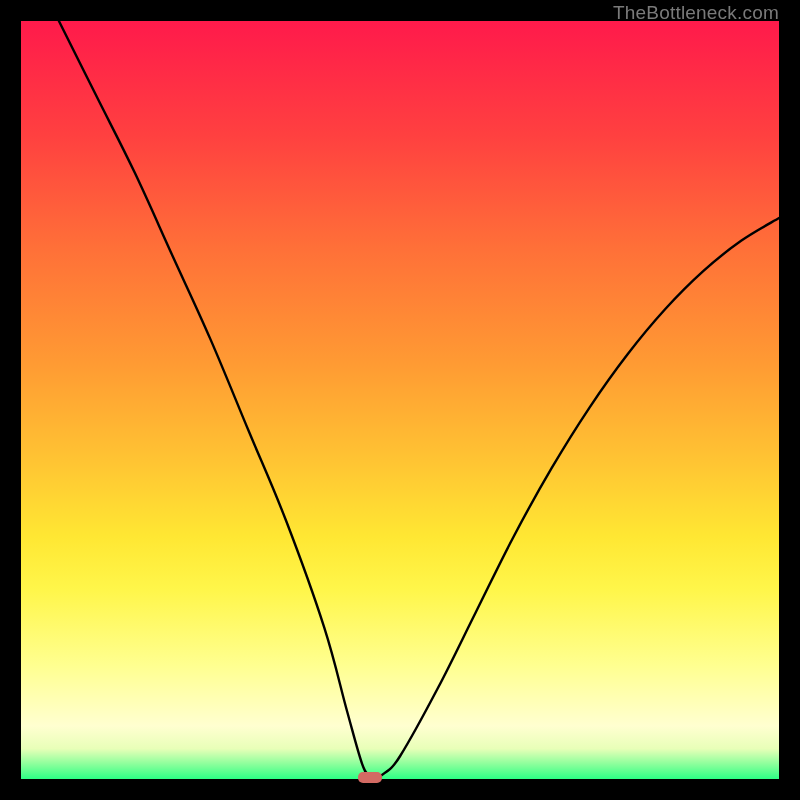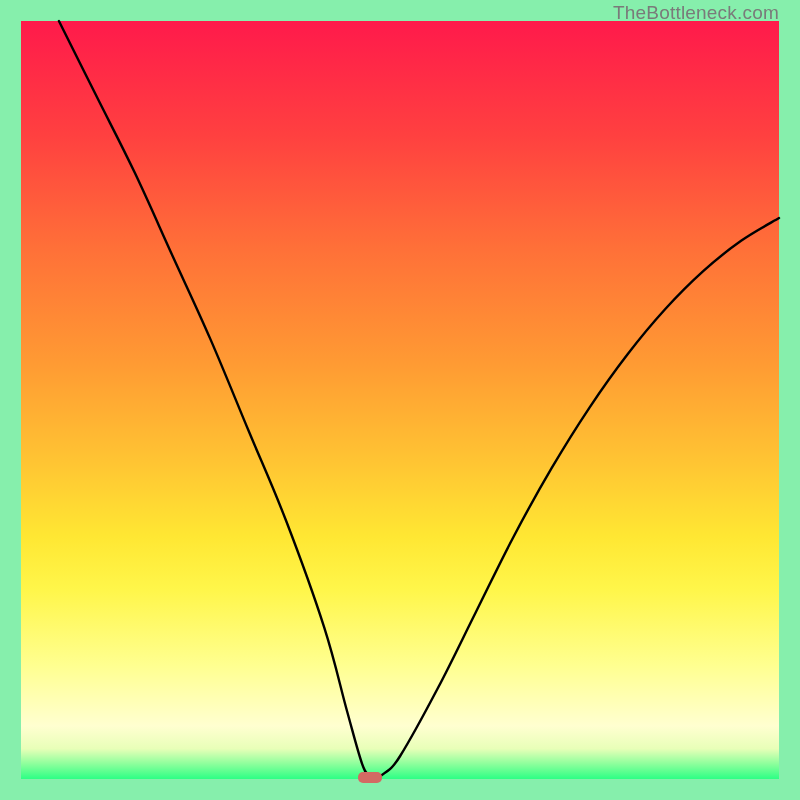--- a/index.html
+++ b/index.html
@@ -7,21 +7,21 @@
     padding: 0;
     width: 800px;
     height: 800px;
     overflow: hidden;
     font-family: Arial, Helvetica, sans-serif;
   }
   .container {
     position: relative;
     width: 800px;
     height: 800px;
-    background: #86efac;
+    background: #000000;
   }
   .plot-area {
     position: absolute;
     left: 21px;
     top: 21px;
     width: 758px;
     height: 758px;
     
     background: linear-gradient(
       to bottom,

